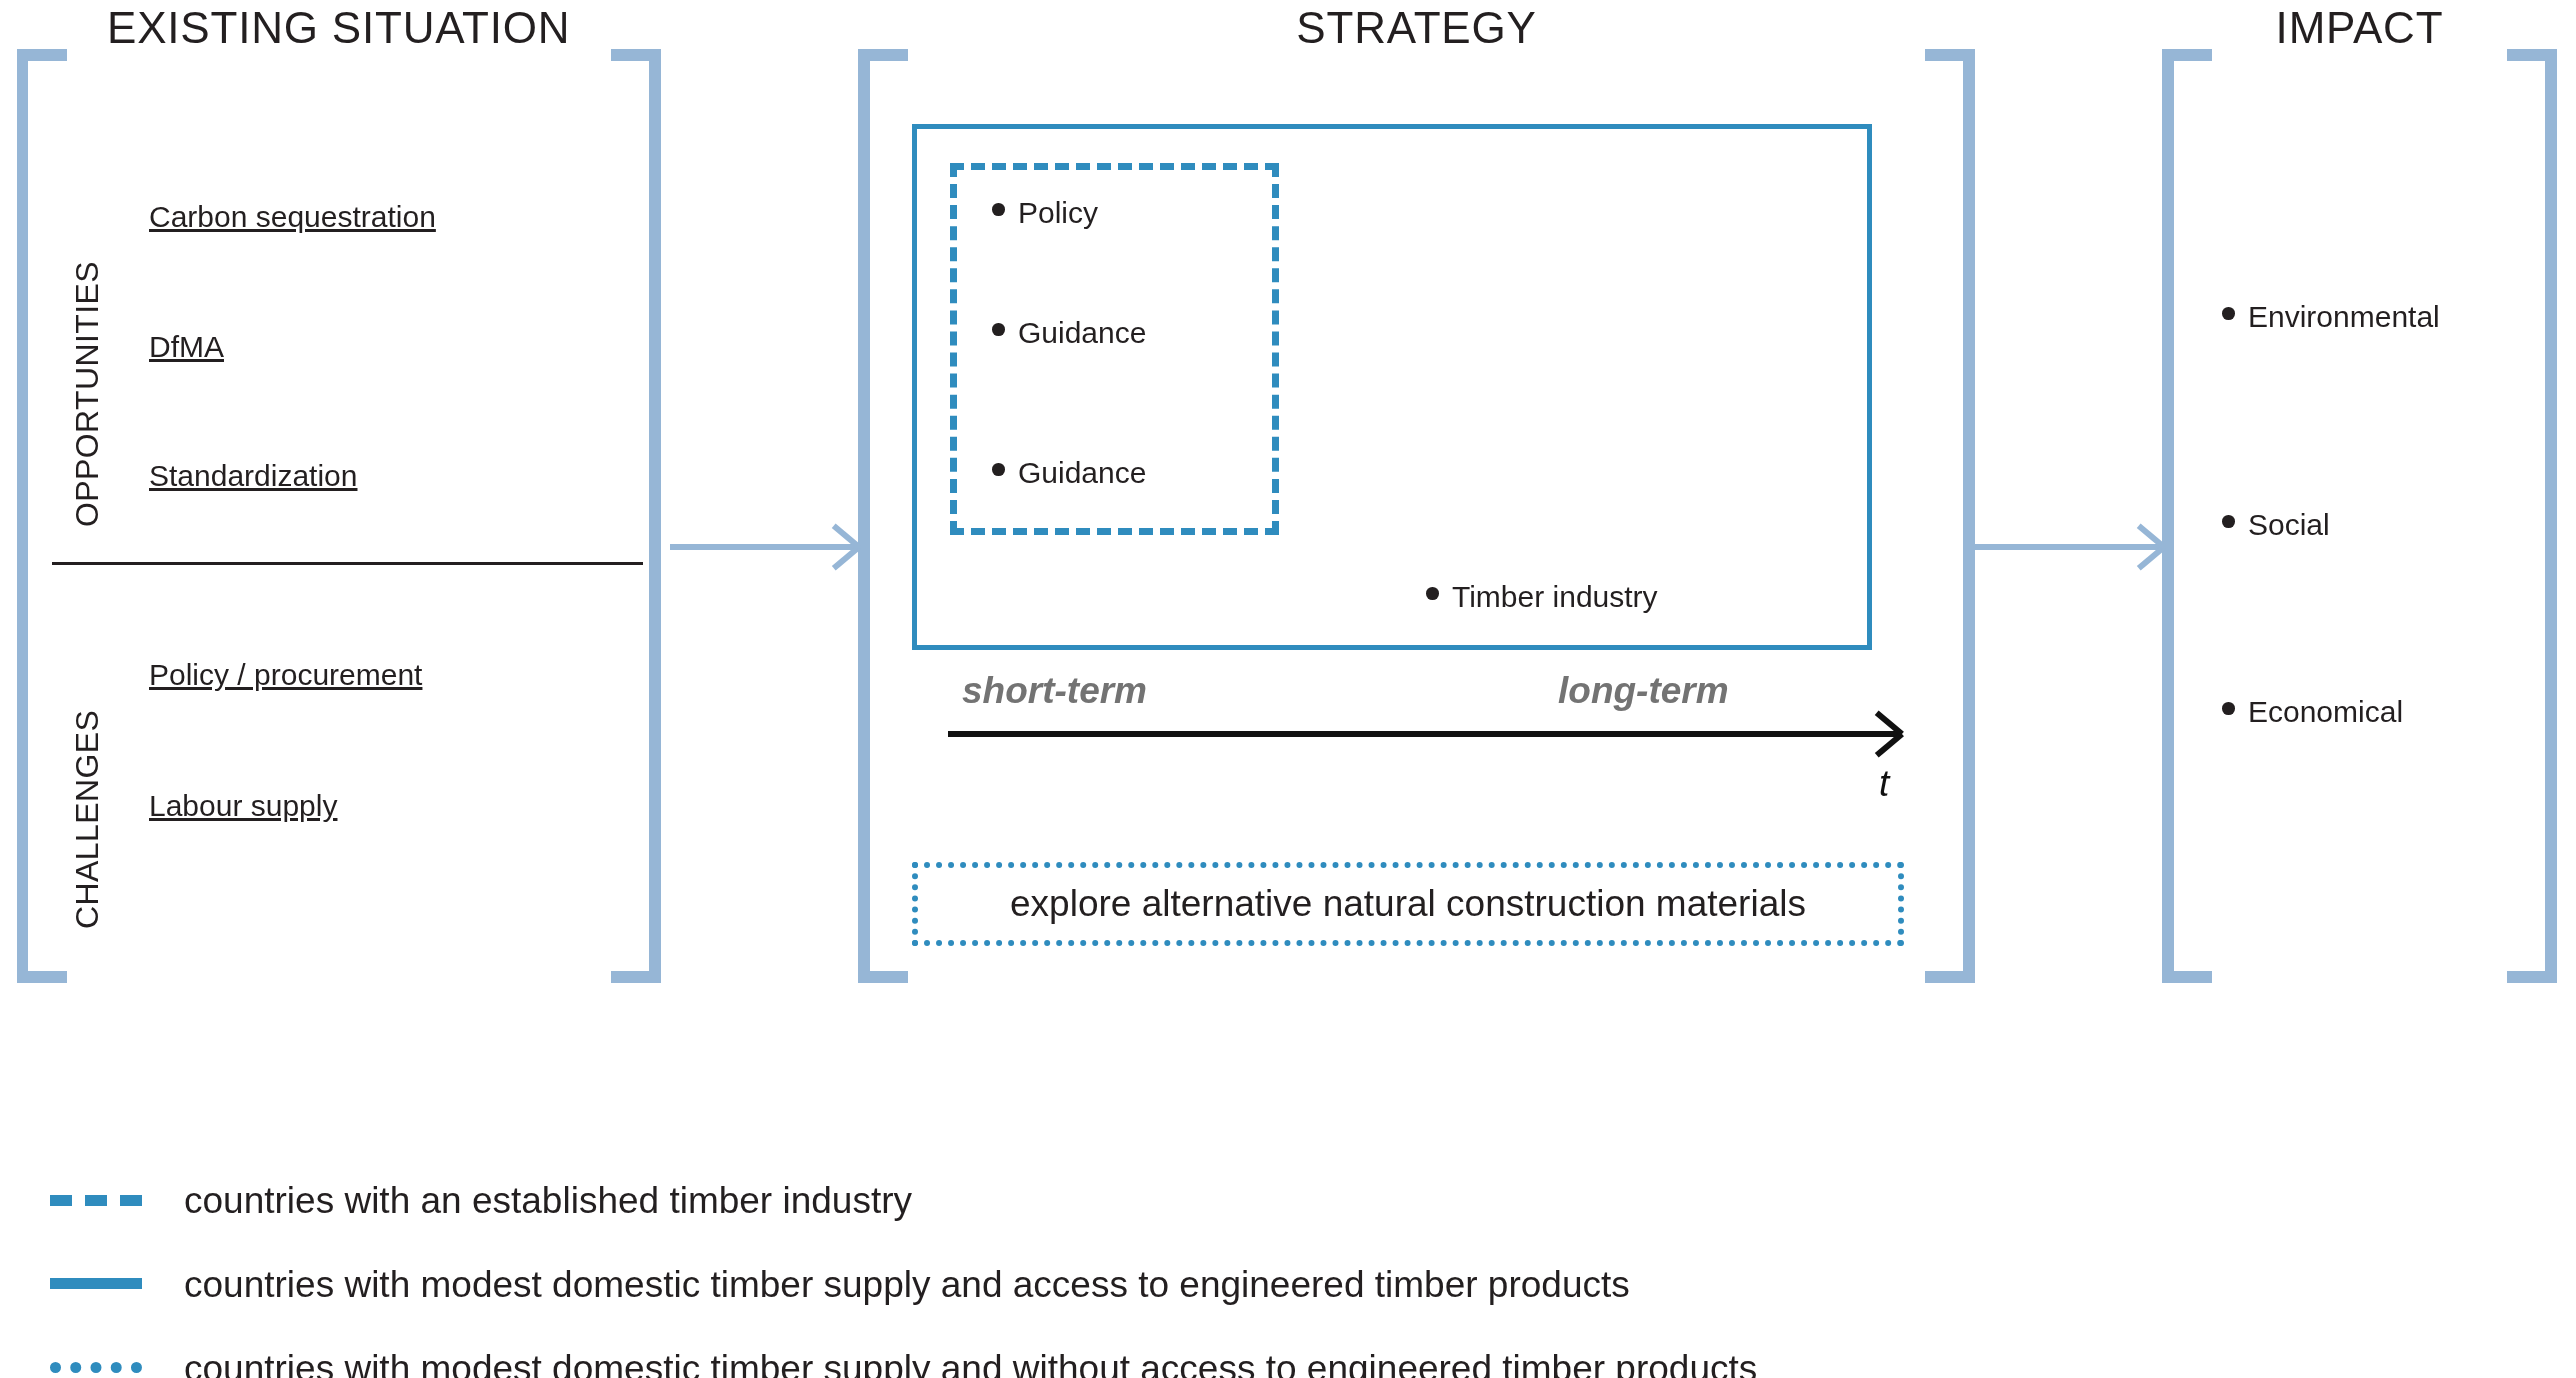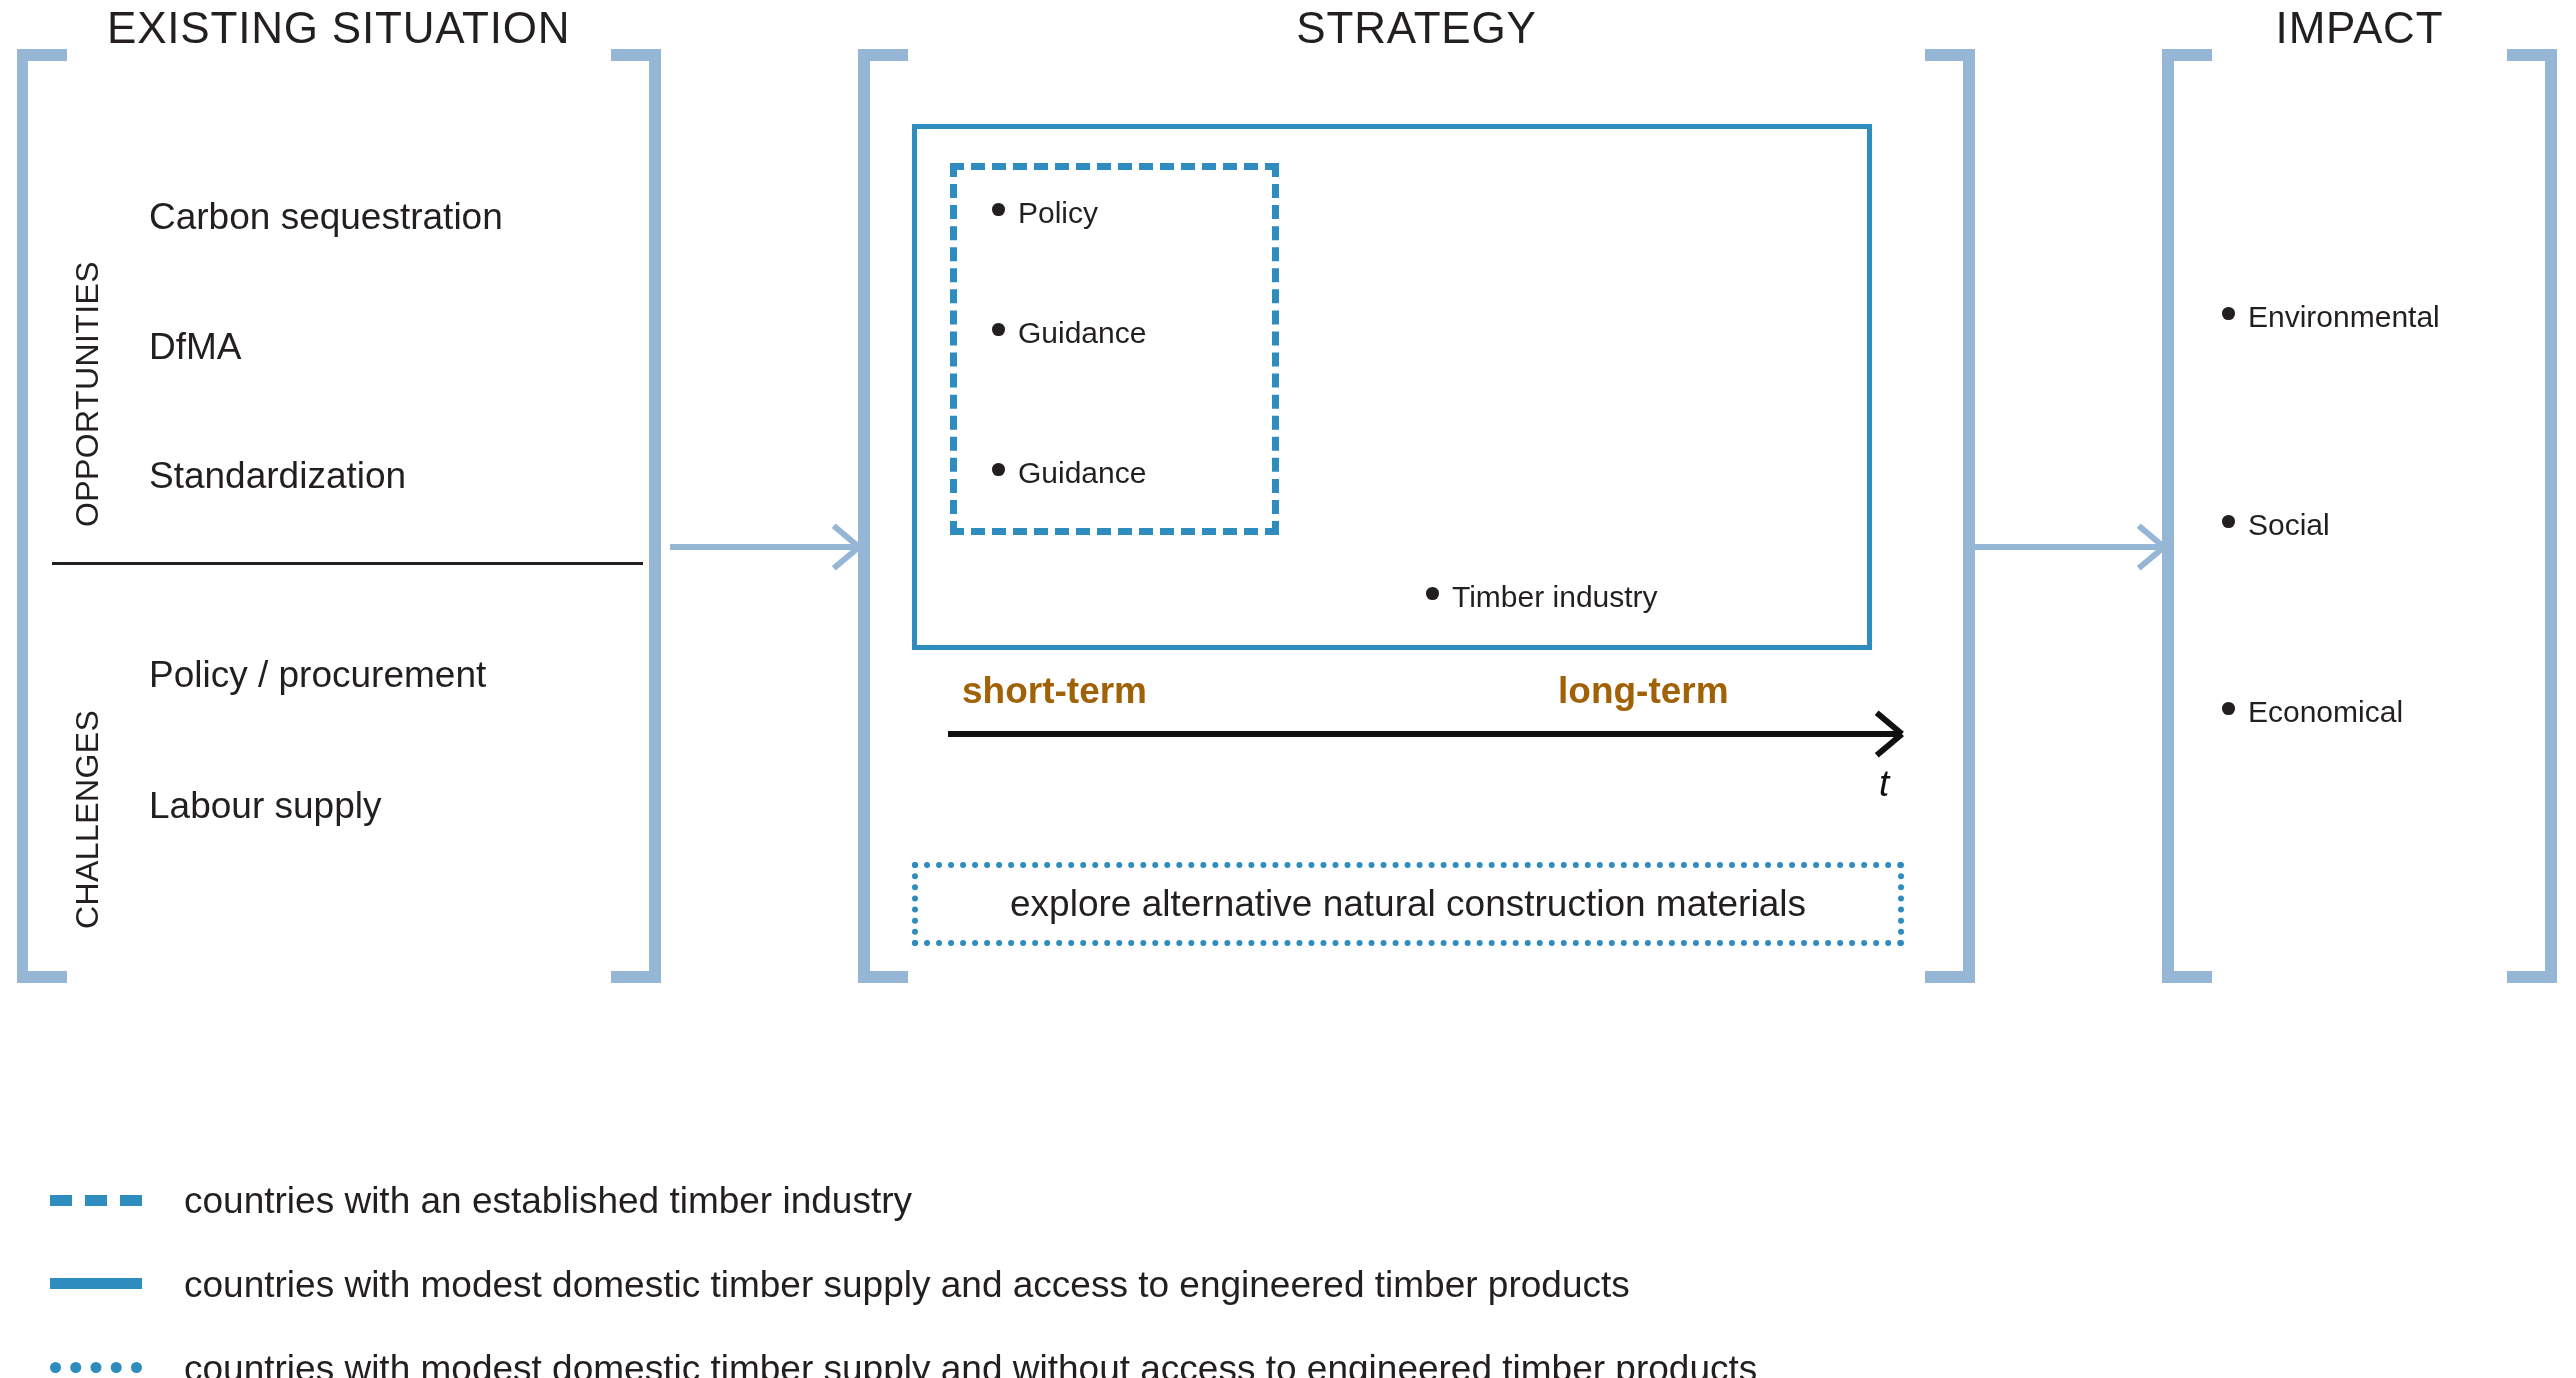--- a/index.html
+++ b/index.html
@@ -36,21 +36,21 @@
     position:absolute;
     font-size:32px;
     letter-spacing:0.4px;
     color:#231f20;
     transform-origin:0 0;
     transform:rotate(-90deg);
     white-space:nowrap;
   }
 
   
-  .item{position:absolute;font-size:37px;color:#231f20;white-space:nowrap;line-height:38px;}
+  .item{position:absolute;font-size:30px;color:#231f20;white-space:nowrap;line-height:38px;text-decoration:underline;}
 
   
   .rule{position:absolute;height:2.5px;background:#231f20;}
 
   
   .solid-box{position:absolute;border:5.9px solid #2f8cbe;box-sizing:border-box;background:transparent;}
 
   
   .dashed-box{
     position:absolute;
@@ -76,21 +76,21 @@
     background:#231f20;vertical-align:middle;margin-right:13.4px;
     position:relative;top:-3.3px;
   }
   .bullet-item .lbl{vertical-align:middle;}
 
   
   .tl-line{position:absolute;height:5.9px;background:#111;}
   .tl-headA,.tl-headB{position:absolute;width:33px;height:5.9px;background:#111;transform-origin:100% 50%;}
   .tl-headA{transform:rotate(-40deg);}
   .tl-headB{transform:rotate(40deg);}
-  .tl-label{position:absolute;font-size:37px;font-weight:700;color:#a16207;white-space:nowrap;}
+  .tl-label{position:absolute;font-size:37px;font-style:italic;font-weight:700;color:#737373;white-space:nowrap;}
   .tl-t{position:absolute;font-size:37px;font-style:italic;color:#111;}
 
   
   .legend{position:absolute;left:0;top:1172px;width:2576px;height:207px;}
   .legend-row{position:absolute;left:50px;height:50px;}
   .legend-swatch{position:absolute;left:0;top:18.4px;width:92px;height:0;}
   .legend-swatch.dash{border-top:11px dashed #2f8cbe;}
   .legend-swatch.solid{border-top:11px solid #2f8cbe;}
   .legend-swatch.dot{border-top:11px dotted #2f8cbe;}
   .legend-text{position:absolute;left:134px;top:0;font-size:37px;color:#231f20;white-space:nowrap;line-height:50px;}

